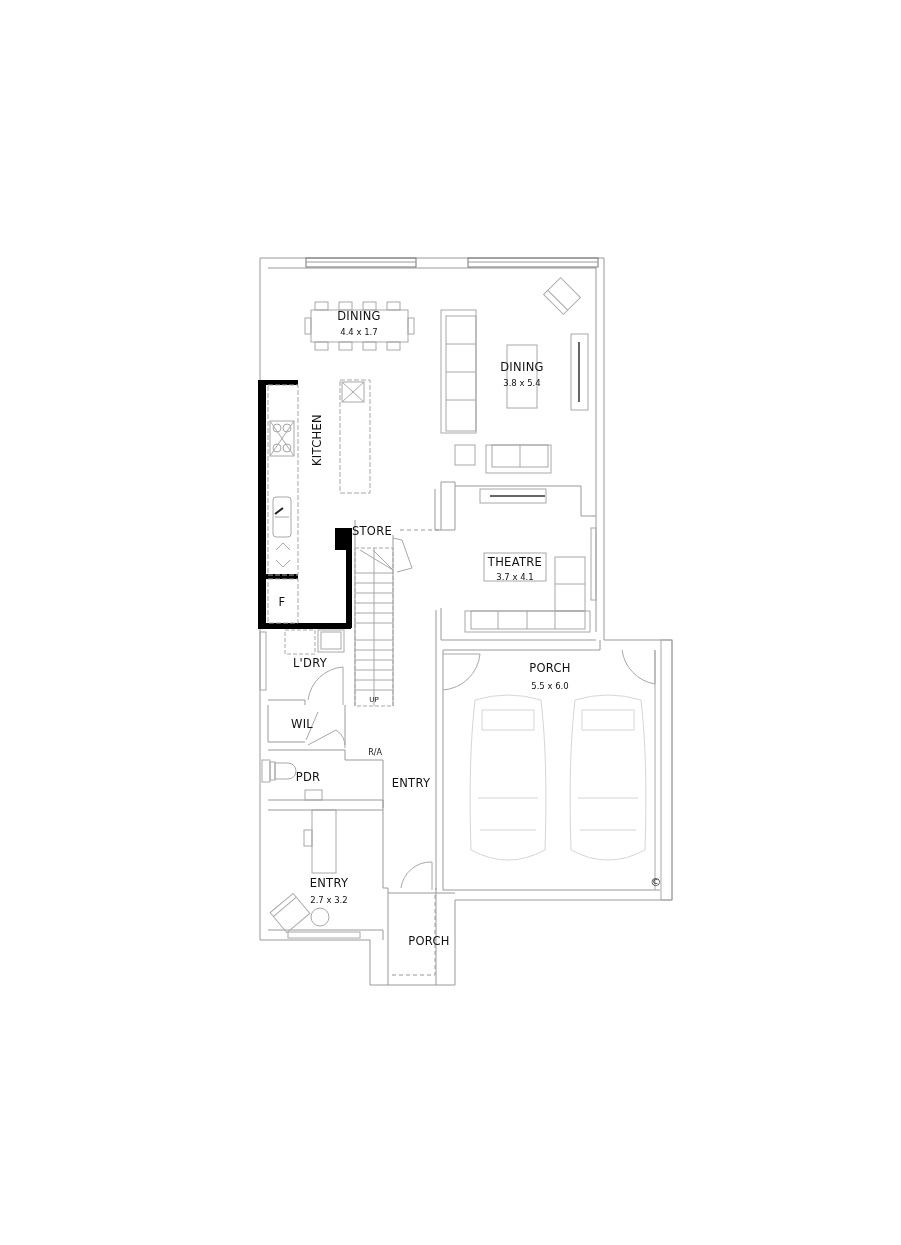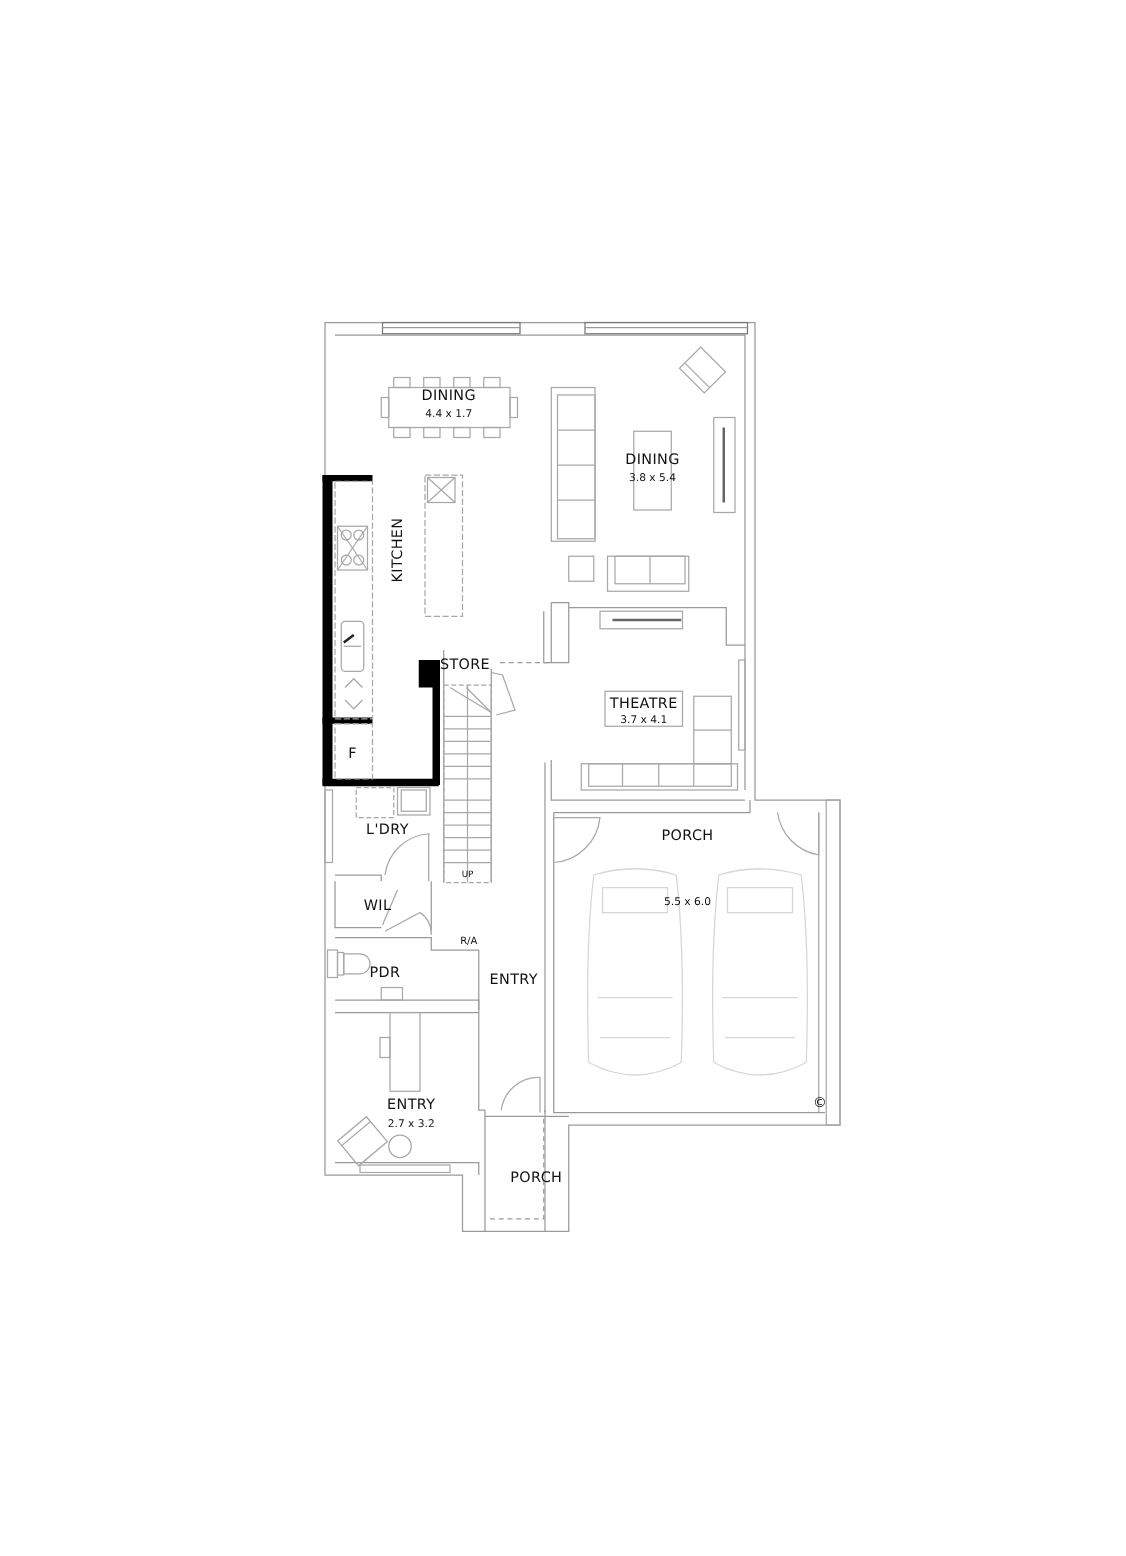--- a/index.html
+++ b/index.html
@@ -207,21 +207,21 @@
   <div class="lbl" style="left:282px;top:603px;">F</div>
 
   <div class="lbl" style="left:372px;top:532px;">STORE</div>
 
   <div class="lbl" style="left:515px;top:563px;">THEATRE</div>
   <div class="dim" style="left:515px;top:577px;">3.7 x 4.1</div>
 
   <div class="lbl" style="left:310px;top:664px;text-align:right;">L'DRY</div>
 
   <div class="lbl" style="left:550px;top:669px;">PORCH</div>
-  <div class="dim" style="left:550px;top:686px;margin-top:36px;">5.5 x 6.0</div>
+  <div class="dim" style="left:550px;top:686px;">5.5 x 6.0</div>
 
   <div class="lbl" style="left:302px;top:725px;">WIL</div>
 
   <div class="lbl" style="left:308px;top:778px;">PDR</div>
 
   <div class="lbl" style="left:411px;top:784px;">ENTRY</div>
 
   <div class="lbl" style="left:329px;top:884px;">ENTRY</div>
   <div class="dim" style="left:329px;top:900px;">2.7 x 3.2</div>
 

